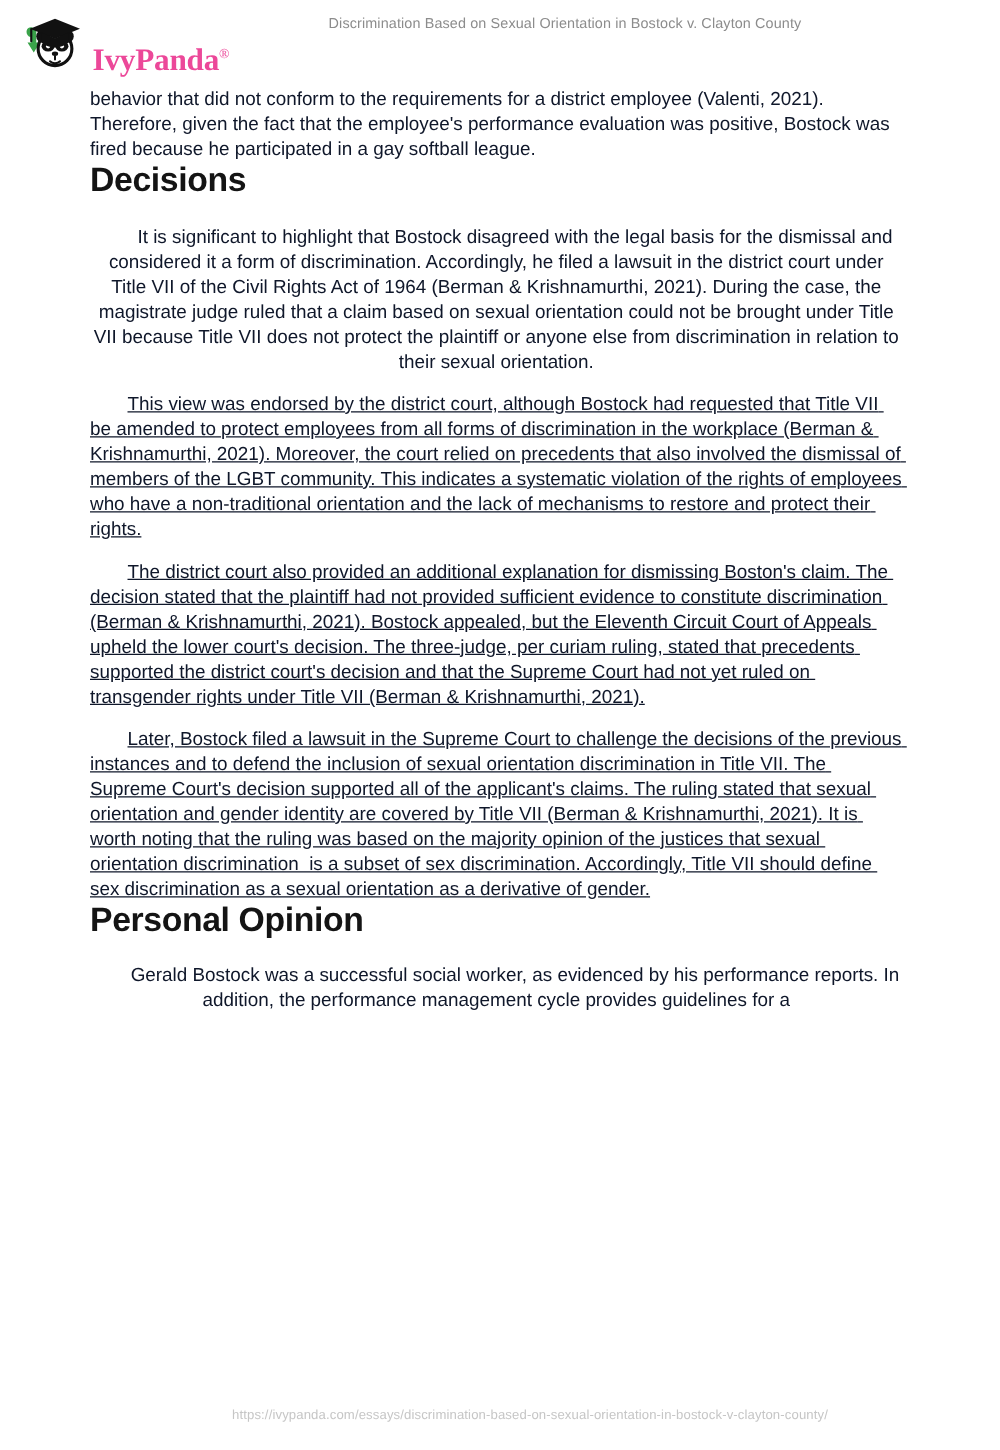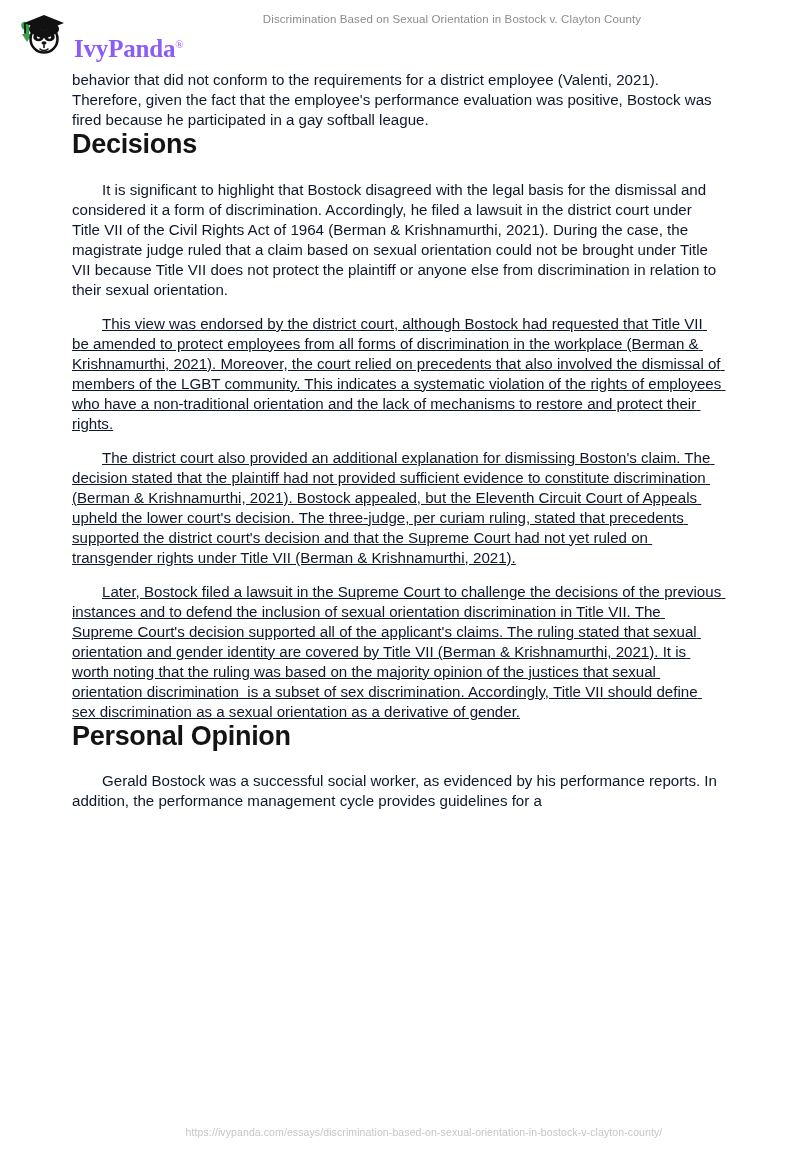--- a/index.html
+++ b/index.html
@@ -35,21 +35,21 @@
   }
   .brand-mark {
     width: 52px;
     height: 46px;
     display: block;
   }
   .brand-name {
     font-family: "Liberation Serif", serif;
     font-size: 25px;
     font-weight: 700;
-    color: #8b5cf6;
+    color: #ec4899;
     letter-spacing: -0.2px;
     line-height: 1;
     position: relative;
     top: 2px;
     margin-top: 28px;
   }
   .brand-name .reg {
     font-size: 11px;
     vertical-align: super;
     font-weight: 400;
@@ -94,20 +94,21 @@
     font-weight: 700;
     color: #141414;
     margin: 0;
     line-height: 1.1;
     letter-spacing: -0.3px;
   }
   .block-gap-heading {
   }
   .after-heading {
     margin-top: 20px;
+    text-align: center;
   }
 
   
   .page-footer {
     position: absolute;
     left: 0;
     bottom: 20px;
     width: 800px;
     text-align: center;
   }

